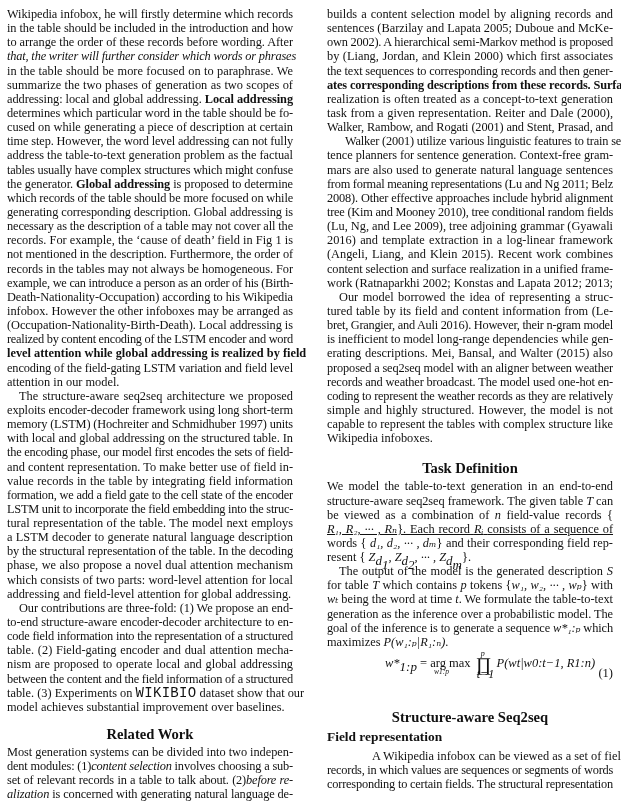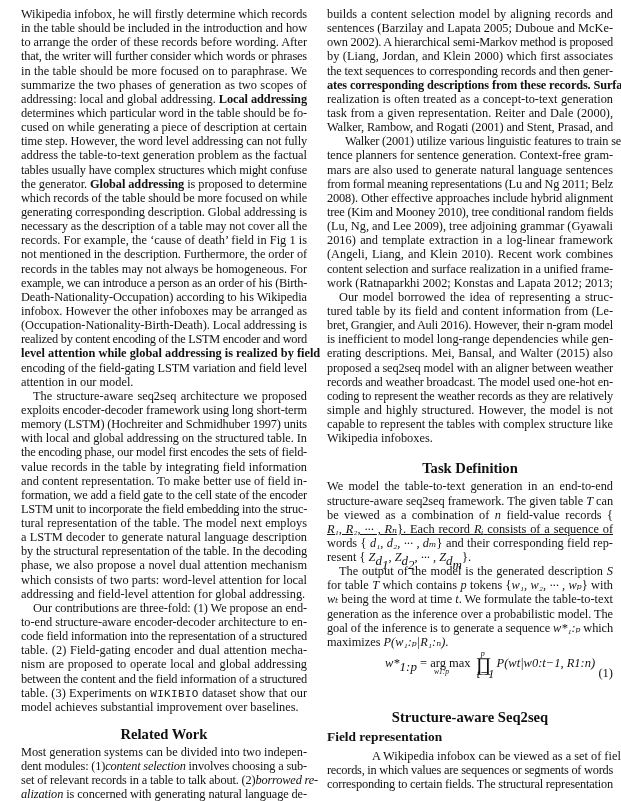--- a/index.html
+++ b/index.html
@@ -1,49 +1,49 @@
 <!DOCTYPE html>
 <html><head>
 <meta charset="utf-8">
 <style>
   html, body { margin:0; padding:0; background:#ffffff; }
   body { width:621px; height:801px; overflow:hidden; position:relative;
          font-family:"Liberation Serif", "DejaVu Serif", serif; color:#111; }
   .col { position:absolute; top:7px; width:286px; font-size:12.35px; line-height:14.15px;
          text-align:justify; hyphens:manual; }
-  .col.left { left:21px; }
+  .col.left { left:7px; }
   .col.right { left:327px; }
   p { margin:0; }
   .line { display:block; text-align:justify; text-align-last:justify; white-space:nowrap; height:14.15px; }
   .line.last { text-align-last:left; }
   .sec { text-align:center; font-weight:bold; font-size:14.6px; line-height:17px; margin:0; }
   .subsec { font-weight:bold; font-size:13.4px; line-height:16px; margin:0; }
   b { font-weight:bold; }
   i { font-style:italic; }
-  .mono { font-family:"Liberation Mono", "DejaVu Sans Mono", monospace; font-size:11px; letter-spacing:0.3px; }
+  .mono { font-family:"Liberation Mono", "DejaVu Sans Mono", monospace; font-size:14px; letter-spacing:0.3px; }
   .m { font-style:italic; }
   .eq { position:relative; height:44px; }
   .eq-body { position:absolute; left:58px; top:6px; font-size:12.5px; white-space:nowrap; }
   .eq-num { position:absolute; right:0; top:17px; font-size:12.5px; }
   .prod { display:inline-block; position:relative; font-size:19px; line-height:19px; vertical-align:-4px; margin:0 2px; }
   .prod .sup { position:absolute; top:-11px; left:5px; font-size:8px; font-style:italic; }
   .prod .sub { position:absolute; bottom:-10px; left:1px; font-size:12px; font-style:italic; white-space:nowrap; }
   .argmax { display:inline-block; position:relative; }
   .argmax .under { position:absolute; left:14px; bottom:-9px; font-size:7.5px; font-style:italic; white-space:nowrap; }
   sub, sup { font-size:13px; line-height:0; }
 </style>
 </head>
 <body>
 
 <div class="col left">
   <p>
     <span class="line" style="word-spacing: 0px; letter-spacing: -0.0721983px;">Wikipedia infobox, he will firstly determine which records</span>
     <span class="line" style="word-spacing: 0px; letter-spacing: -0.0799788px;">in the table should be included in the introduction and how</span>
     <span class="line" style="word-spacing: 0px; letter-spacing: -0.0439619px;">to arrange the order of these records before wording. After</span>
-    <span class="line" style="word-spacing: 0px; letter-spacing: -0.166752px;">that, the writer will further consider which words or phrases</span>
+    <span class="line" style="word-spacing: 0px; letter-spacing: -0.166752px; font-style: italic;">that, the writer will further consider which words or phrases</span>
     <span class="line" style="word-spacing: 0px;">in the table should be more focused on to paraphrase. We</span>
     <span class="line" style="word-spacing: 0px;">summarize the two phases of generation as two scopes of</span>
     <span class="line" style="word-spacing: 0px; letter-spacing: -0.0611294px;"><span>addressing: local and global addressing.</span> <b>Local addressing</b></span>
     <span class="line" style="word-spacing: 0px; letter-spacing: -0.108316px;">determines which particular word in the table should be fo-</span>
     <span class="line" style="word-spacing: 0px; letter-spacing: -0.0148305px;">cused on while generating a piece of description at certain</span>
     <span class="line" style="word-spacing: 0px; letter-spacing: -0.135064px;">time step. However, the word level addressing can not fully</span>
     <span class="line" style="word-spacing: 0px; letter-spacing: -0.0034428px;">address the table-to-text generation problem as the factual</span>
     <span class="line" style="word-spacing: 0px; letter-spacing: -0.193157px;">tables usually have complex structures which might confuse</span>
     <span class="line" style="word-spacing: 0px; letter-spacing: -0.0797697px;"><span>the generator.</span> <b>Global addressing</b> <span>is proposed to determine</span></span>
     <span class="line" style="word-spacing: 0px; letter-spacing: -0.15167px;">which records of the table should be more focused on while</span>
@@ -61,22 +61,22 @@
     <span class="line" style="word-spacing: 0px; letter-spacing: -0.137447px;">encoding of the field-gating LSTM variation and field level</span>
     <span class="line last">attention in our model.</span>
   </p>
 
   <p>
     <span class="line" style="padding-left: 12px; box-sizing: border-box; word-spacing: 0px;">The structure-aware seq2seq architecture we proposed</span>
     <span class="line" style="word-spacing: 0px; letter-spacing: -0.0851004px;">exploits encoder-decoder framework using long short-term</span>
     <span class="line" style="word-spacing: 0px; letter-spacing: -0.153597px;">memory (LSTM) (Hochreiter and Schmidhuber 1997) units</span>
     <span class="line" style="word-spacing: 0px; letter-spacing: -0.0554687px;">with local and global addressing on the structured table. In</span>
     <span class="line" style="word-spacing: 0px; letter-spacing: -0.224798px;">the encoding phase, our model first encodes the sets of field-</span>
+    <span class="line" style="word-spacing: 0px;">and content representation. To make better use of field in-</span>
     <span class="line" style="word-spacing: 0px;">value records in the table by integrating field information</span>
-    <span class="line" style="word-spacing: 0px;">and content representation. To make better use of field in-</span>
     <span class="line" style="word-spacing: 0px; letter-spacing: -0.209821px;">formation, we add a field gate to the cell state of the encoder</span>
     <span class="line" style="word-spacing: 0px; letter-spacing: -0.24401px;">LSTM unit to incorporate the field embedding into the struc-</span>
     <span class="line" style="word-spacing: 0px;">tural representation of the table. The model next employs</span>
     <span class="line" style="word-spacing: 0px;">a LSTM decoder to generate natural language description</span>
     <span class="line" style="word-spacing: 0px; letter-spacing: -0.141633px;">by the structural representation of the table. In the decoding</span>
     <span class="line" style="word-spacing: 0px;">phase, we also propose a novel dual attention mechanism</span>
     <span class="line" style="word-spacing: 0px;">which consists of two parts: word-level attention for local</span>
     <span class="line last">addressing and field-level attention for global addressing.</span>
   </p>
 
@@ -89,21 +89,21 @@
     <span class="line" style="word-spacing: 0px; letter-spacing: -0.216957px;">between the content and the field information of a structured</span>
     <span class="line" style="word-spacing: 0px;"><span>table. (3) Experiments on</span> <span class="mono">WIKIBIO</span> <span>dataset show that our</span></span>
     <span class="line last">model achieves substantial improvement over baselines.</span>
   </p>
 
   <h2 class="sec" style="margin-top:12px;margin-bottom:2px;">Related Work</h2>
 
   <p>
     <span class="line" style="word-spacing: 0px; letter-spacing: -0.0351562px;">Most generation systems can be divided into two indepen-</span>
     <span class="line" style="word-spacing: 0px; letter-spacing: -0.167373px;"><span>dent modules: (1)</span><i>content selection</i> <span>involves choosing a sub-</span></span>
-    <span class="line" style="word-spacing: 0px; letter-spacing: -0.162109px;"><span>set of relevant records in a table to talk about. (2)</span><i>borrowed re-</i></span>
+    <span class="line" style="word-spacing: 0px; letter-spacing: -0.162109px;"><span>set of relevant records in a table to talk about. (2)</span><i>before re-</i></span>
     <span class="line" style="word-spacing: 0px; letter-spacing: -0.108581px;"><i>alization</i> <span>is concerned with generating natural language de-</span></span>
 
   </p>
 
 </div>
 
 <div class="col right">
   <p>
     <span class="line" style="word-spacing: 0px;">builds a content selection model by aligning records and</span>
     <span class="line" style="word-spacing: 0px; letter-spacing: -0.00383255px;">sentences (Barzilay and Lapata 2005; Duboue and McKe-</span>
@@ -115,21 +115,21 @@
     <span class="line" style="word-spacing: 0px;">task from a given representation. Reiter and Dale (2000),</span>
     <span class="line" style="word-spacing: 0px; letter-spacing: -0.128906px;">Walker, Rambow, and Rogati (2001) and Stent, Prasad, and</span>
     <span class="line" style="word-spacing: 0px; letter-spacing: -0.189236px; margin-left: 18px;">Walker (2001) utilize various linguistic features to train sen-</span>
     <span class="line" style="word-spacing: 0px; letter-spacing: -0.0740841px;">tence planners for sentence generation. Context-free gram-</span>
     <span class="line" style="word-spacing: 0px;">mars are also used to generate natural language sentences</span>
     <span class="line" style="word-spacing: 0px; letter-spacing: -0.242599px;">from formal meaning representations (Lu and Ng 2011; Belz</span>
     <span class="line" style="word-spacing: 0px; letter-spacing: -0.153287px;">2008). Other effective approaches include hybrid alignment</span>
     <span class="line" style="word-spacing: 0px; letter-spacing: -0.228718px;">tree (Kim and Mooney 2010), tree conditional random fields</span>
     <span class="line" style="word-spacing: 0px; letter-spacing: -0.0286932px;">(Lu, Ng, and Lee 2009), tree adjoining grammar (Gyawali</span>
     <span class="line" style="word-spacing: 0px;">2016) and template extraction in a log-linear framework</span>
-    <span class="line" style="word-spacing: 0px;">(Angeli, Liang, and Klein 2010). Recent work combines</span>
+    <span class="line" style="word-spacing: 0px;">(Angeli, Liang, and Klein 2015). Recent work combines</span>
     <span class="line" style="word-spacing: 0px; letter-spacing: -0.120902px;">content selection and surface realization in a unified frame-</span>
     <span class="line" style="word-spacing: 0px; letter-spacing: -0.0173611px;">work (Ratnaparkhi 2002; Konstas and Lapata 2012; 2013;</span>
   </p>
 
   <p>
     <span class="line" style="padding-left: 12px; box-sizing: border-box; word-spacing: 0px;">Our model borrowed the idea of representing a struc-</span>
     <span class="line" style="word-spacing: 0px;">tured table by its field and content information from (Le-</span>
     <span class="line" style="word-spacing: 0px; letter-spacing: -0.260064px;">bret, Grangier, and Auli 2016). However, their n-gram model</span>
     <span class="line" style="word-spacing: 0px; letter-spacing: -0.0708513px;">is inefficient to model long-range dependencies while gen-</span>
     <span class="line" style="word-spacing: 0px;">erating descriptions. Mei, Bansal, and Walter (2015) also</span>

